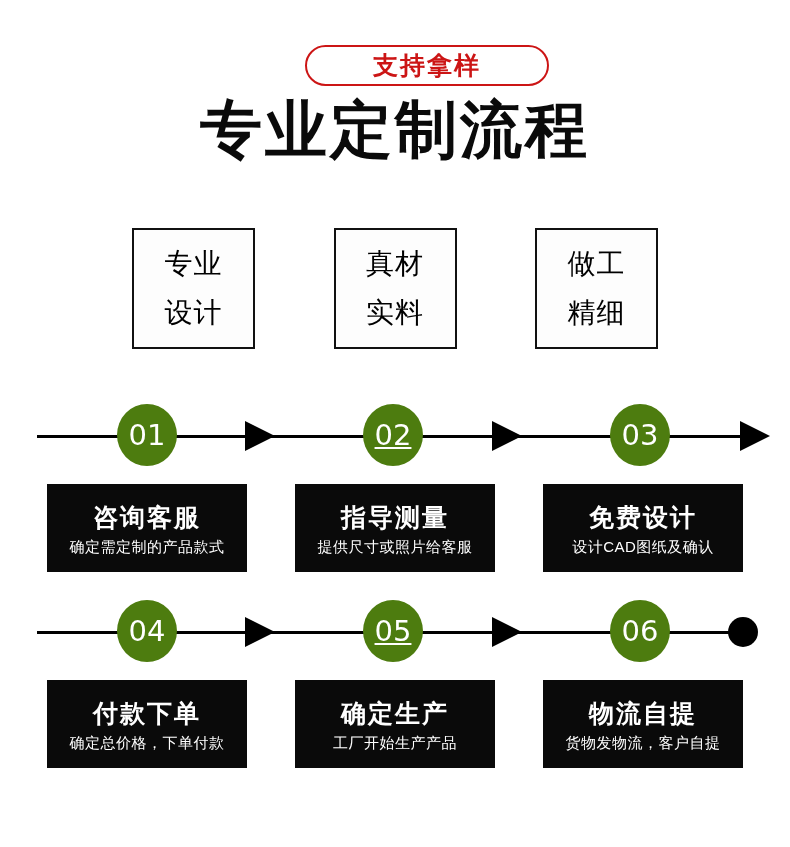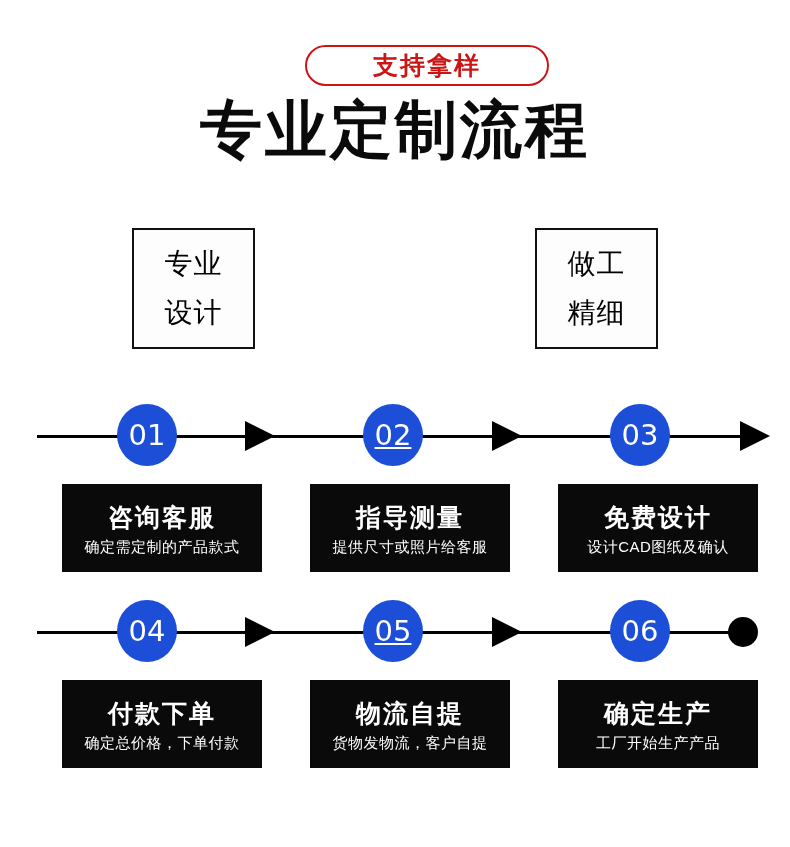--- a/index.html
+++ b/index.html
@@ -107,21 +107,21 @@
     top: 31px;
     height: 3px;
     background: #000000;
   }
   .tl-node {
     position: absolute;
     top: 0;
     width: 60px;
     height: 62px;
     border-radius: 50%;
-    background: #1d4ed8;
+    background: #4d7c0f;
     color: #ffffff;
     display: flex;
     align-items: center;
     justify-content: center;
     font-size: 29px;
     font-weight: 400;
     letter-spacing: 0px;
     font-family: "DejaVu Sans", sans-serif;
   }
   .tl-node.n1 { left: 117px; }
@@ -151,21 +151,20 @@
     background: #000000;
   }
 
   
   .steps {
     position: absolute;
     left: 47px;
     width: 696px;
     display: flex;
     justify-content: space-between;
-    margin-left: 15px;
   }
   .steps.row1 { top: 484px; }
   .steps.row2 { top: 680px; }
 
   .step-card {
     box-sizing: border-box;
     width: 200px;
     height: 88px;
     background: #0a0a0a;
     color: #ffffff;
@@ -197,20 +196,24 @@
 </div>
 
 <div class="title-row">
   <div class="title">专业定制流程</div>
 </div>
 
 <div class="features">
   <div class="feature-box">
     <span class="feature-line">专业</span>
     <span class="feature-line">设计</span>
+  </div>
+  <div class="feature-box">
+    <span class="feature-line">真材</span>
+    <span class="feature-line">实料</span>
   </div>
   <div class="feature-box">
     <span class="feature-line">做工</span>
     <span class="feature-line">精细</span>
   </div>
 </div>
 
 <div class="timeline row1">
   <div class="tl-line"></div>
   <div class="tl-node n1">01</div>
@@ -245,20 +248,20 @@
   <div class="tl-node n3">06</div>
   <div class="tl-dot"></div>
 </div>
 
 <div class="steps row2">
   <div class="step-card">
     <div class="step-title">付款下单</div>
     <div class="step-sub">确定总价格，下单付款</div>
   </div>
   <div class="step-card">
+    <div class="step-title">确定生产</div>
+    <div class="step-sub">工厂开始生产产品</div>
+  </div>
+  <div class="step-card">
     <div class="step-title">物流自提</div>
     <div class="step-sub">货物发物流，客户自提</div>
   </div>
-  <div class="step-card">
-    <div class="step-title">确定生产</div>
-    <div class="step-sub">工厂开始生产产品</div>
-  </div>
 </div>
 
 </body></html>

